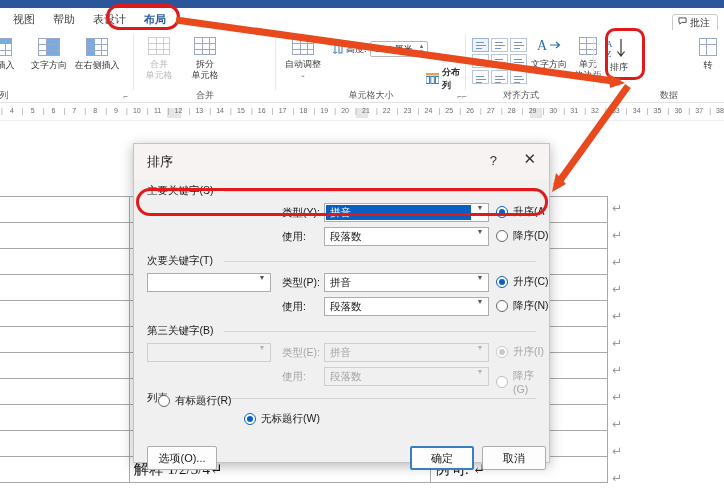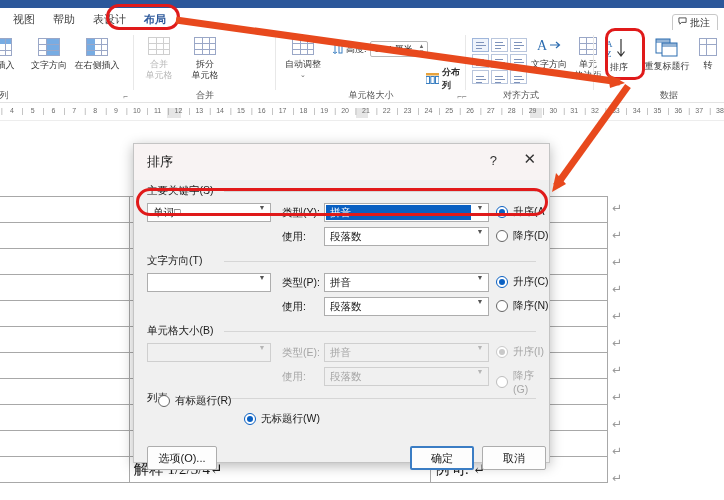--- a/index.html
+++ b/index.html
@@ -396,31 +396,20 @@
     <div class="rgroup" style="left:594px; width:130px;">
       <div class="btn" style="left:6px; top:8px; width:38px;">
         <span class="ic">
           <svg width="26" height="20" viewBox="0 0 26 20">
             <text x="0" y="9" font-size="9" fill="#2b6cb0" font-family="Liberation Serif, serif">A</text>
             <text x="0" y="19" font-size="9" fill="#2b6cb0" font-family="Liberation Serif, serif">Z</text>
             <path d="M15 1v16M11.5 13.5L15 18l3.5-4.5" stroke="#333" fill="none" stroke-width="1.2"></path>
           </svg>
         </span>
         <span class="lbl">排序</span>
-      </div>
-      <div class="btn" style="left:48px; top:8px; width:50px;">
-        <span class="ic">
-          <svg width="24" height="19" viewBox="0 0 24 19">
-              <rect x="1" y="1" width="14" height="14" fill="none" stroke="#2b6cb0" stroke-width="1"></rect>
-              <rect x="1" y="1" width="14" height="4" fill="#2b6cb0" opacity=".5"></rect>
-              <rect x="7" y="5" width="15" height="13" fill="#fff" stroke="#2b6cb0" stroke-width="1"></rect>
-              <rect x="7" y="5" width="15" height="4" fill="#2b6cb0" opacity=".5"></rect>
-            </svg>
-        </span>
-        <span class="lbl">重复标题行</span>
       </div>
       <div class="btn" style="left:100px; top:8px; width:28px;">
         <span class="ic">
           <span class="tbl-ic" style="display:inline-block;width:18px;"><i class="h1"></i><i class="v1" style="left:6px"></i></span>
         </span>
         <span class="lbl">转</span>
       </div>
       <div class="glabel" style="left:40px;width:70px;">数据</div>
     </div>
   </div>
@@ -517,45 +506,41 @@
       <div class="t">排序</div>
       <div class="help">?</div>
       <div class="close">✕</div>
     </div>
 
     <div class="dlg-body">
 
       <div class="seclabel" style="left:13px; top:4px;">主要关键字(S)</div>
       <div class="secline" style="left:90px; top:11px; width:312px;"></div>
 
-      <div class="combo" style="left:13px; top:23px; width:124px;">
-        <span>单词□</span>
-        <span class="arrow">▼</span>
-      </div>
       <div class="flabel" style="left:148px; top:26px;">类型(Y):</div>
       <div class="combo" style="left:190px; top:23px; width:165px;">
         <span class="selhl">拼音</span>
         <span class="arrow">▼</span>
       </div>
       <div class="radio" style="left:362px; top:25px;">
         <span class="rdot on"></span>
         <span>升序(A</span>
       </div>
 
       <div class="flabel" style="left:148px; top:50px;">使用:</div>
       <div class="combo" style="left:190px; top:47px; width:165px;">
         <span>段落数</span>
         <span class="arrow">▼</span>
       </div>
       <div class="radio" style="left:362px; top:49px;">
         <span class="rdot"></span>
         <span>降序(D)</span>
       </div>
 
-      <div class="seclabel" style="left:13px; top:74px;">文字方向(T)</div>
+      <div class="seclabel" style="left:13px; top:74px;">次要关键字(T)</div>
       <div class="secline" style="left:90px; top:81px; width:312px;"></div>
 
       <div class="combo" style="left:13px; top:93px; width:124px;">
         <span></span>
         <span class="arrow">▼</span>
       </div>
       <div class="flabel" style="left:148px; top:96px;">类型(P):</div>
       <div class="combo" style="left:190px; top:93px; width:165px;">
         <span>拼音</span>
         <span class="arrow">▼</span>
@@ -568,21 +553,21 @@
       <div class="flabel" style="left:148px; top:120px;">使用:</div>
       <div class="combo" style="left:190px; top:117px; width:165px;">
         <span>段落数</span>
         <span class="arrow">▼</span>
       </div>
       <div class="radio" style="left:362px; top:119px;">
         <span class="rdot"></span>
         <span>降序(N)</span>
       </div>
 
-      <div class="seclabel" style="left:13px; top:144px;">单元格大小(B)</div>
+      <div class="seclabel" style="left:13px; top:144px;">第三关键字(B)</div>
       <div class="secline" style="left:90px; top:151px; width:312px;"></div>
 
       <div class="combo dis" style="left:13px; top:163px; width:124px;">
         <span></span>
         <span class="arrow">▼</span>
       </div>
       <div class="flabel dis" style="left:148px; top:166px;">类型(E):</div>
       <div class="combo dis" style="left:190px; top:163px; width:165px;">
         <span>拼音</span>
         <span class="arrow">▼</span>

